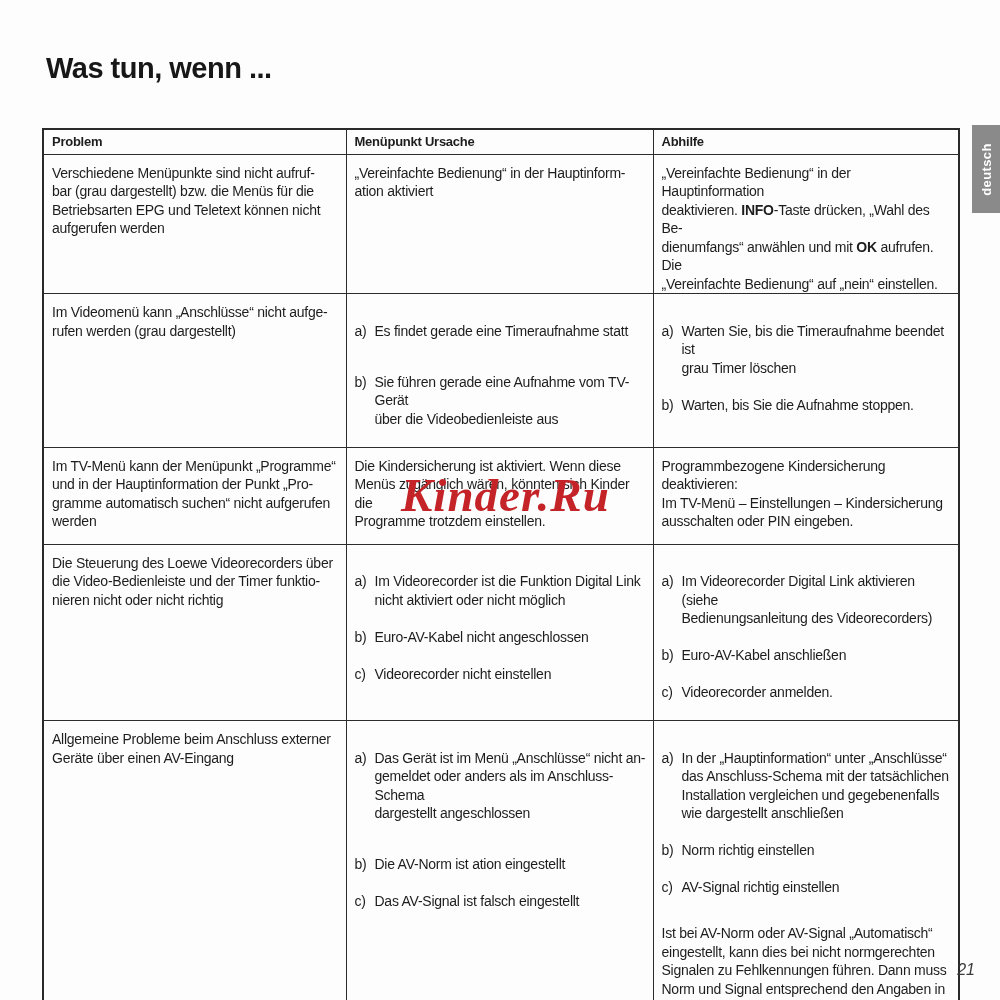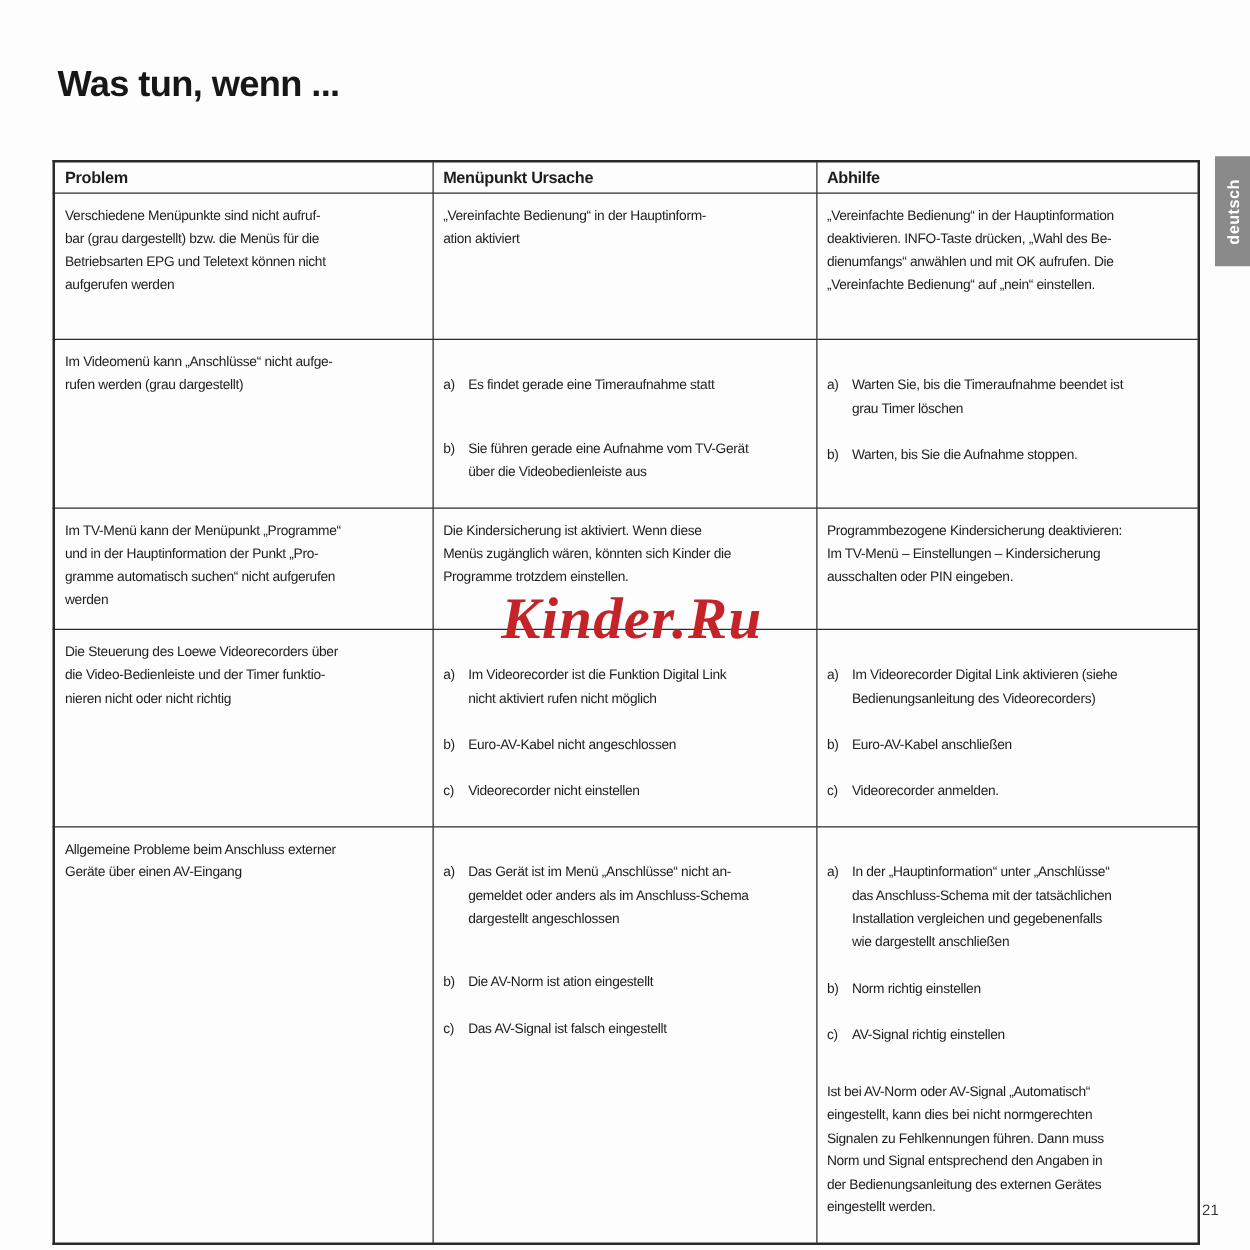--- a/index.html
+++ b/index.html
@@ -11,55 +11,55 @@
     position:absolute;left:46px;top:52px;font-size:29px;font-weight:bold;
     letter-spacing:-0.5px;color:#171717;
   }
   table.trouble{
     position:absolute;left:42px;top:128px;width:916px;
     border-collapse:collapse;table-layout:fixed;
     border:2px solid #2a2a2a;
   }
   table.trouble th, table.trouble td{
     border:1.6px solid #2c2c2c;vertical-align:top;text-align:left;
-    padding:9px 6px 0 8px;font-size:11px;line-height:18.5px;
+    padding:9px 6px 0 8px;font-size:14px;line-height:18.5px;
     letter-spacing:-0.25px;white-space:pre-line;font-weight:normal;
   }
   table.trouble th{
     font-size:13px;font-weight:bold;padding:3px 6px 0 8px;white-space:nowrap;
   }
   thead tr{height:25px;}
   tbody tr:nth-child(1){height:117px;}
   tbody tr:nth-child(2){height:50px;}
   tbody tr:nth-child(3){height:97px;padding-left:13px;}
   tbody tr:nth-child(4){height:89px;}
   tbody tr:nth-child(5){height:94px;}
   tbody tr:nth-child(6){height:245px;}
   tbody tr:nth-child(7){height:105px;}
   .li{display:flex;}
   .li .m{flex:0 0 20px;}
   .li .t{flex:1;}
   .gap{margin-top:14px;}
   .note{margin-top:9px;}
-  b{font-weight:normal;}
+  b{font-weight:bold;}
   .watermark{
     position:absolute;left:401px;top:468px;z-index:3;
     font-family:"Liberation Serif",serif;font-style:italic;font-weight:bold;
     font-size:47px;color:#c42328;letter-spacing:1px;white-space:nowrap;
   }
   .side-tab{
     position:absolute;right:0;top:125px;width:28px;height:88px;
     background:#8a8a8a;color:#ffffff;display:flex;align-items:center;justify-content:center;
   }
   .side-tab span{
     transform:rotate(-90deg);font-size:13px;font-weight:bold;
     letter-spacing:0.4px;white-space:nowrap;
   }
   .page-number{
-    position:absolute;right:25px;top:961px;font-size:12px;color:#3a3a3a;
+    position:absolute;right:25px;top:961px;font-size:16px;color:#3a3a3a;font-style:italic;
   }
 </style>
 </head>
 <body>
 
 <div class="page">
 
   <div class="title">Was tun, wenn ...</div>
 
   <table class="trouble">
@@ -118,21 +118,21 @@
 Im TV-Menü – Einstellungen – Kindersicherung
 ausschalten oder PIN eingeben.</td>
       </tr>
 
       <tr>
         <td>Die Steuerung des Loewe Videorecorders über
 die Video-Bedienleiste und der Timer funktio-
 nieren nicht oder nicht richtig</td>
         <td>
           <div class="li"><span class="m">a)</span><span class="t">Im Videorecorder ist die Funktion Digital Link
-nicht aktiviert rufen nicht möglich</span></div>
+nicht aktiviert oder nicht möglich</span></div>
           <div class="li"><span class="m">b)</span><span class="t">Euro-AV-Kabel nicht angeschlossen</span></div>
           <div class="li"><span class="m">c)</span><span class="t">Videorecorder nicht einstellen</span></div>
         </td>
         <td>
           <div class="li"><span class="m">a)</span><span class="t">Im Videorecorder Digital Link aktivieren (siehe
 Bedienungsanleitung des Videorecorders)</span></div>
           <div class="li"><span class="m">b)</span><span class="t">Euro-AV-Kabel anschließen</span></div>
           <div class="li"><span class="m">c)</span><span class="t">Videorecorder anmelden.</span></div>
         </td>
       </tr>

